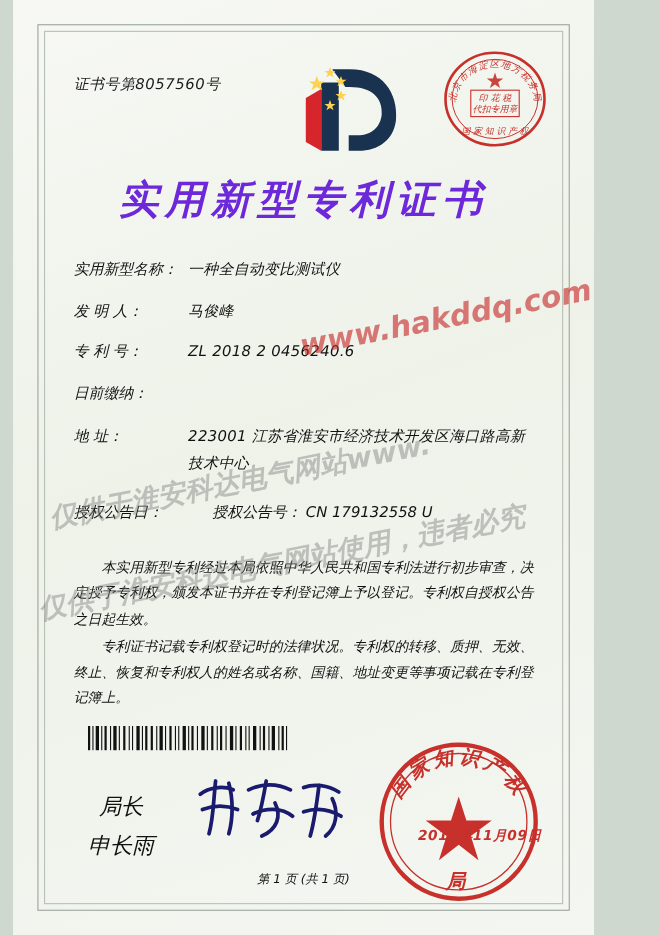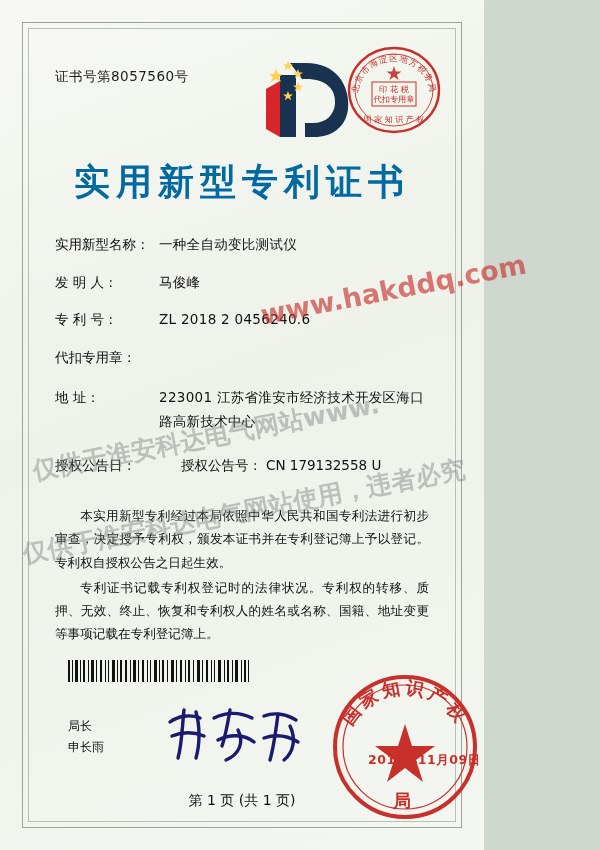--- a/index.html
+++ b/index.html
@@ -3,22 +3,23 @@
 <meta charset="utf-8">
 <style>
   html,body{margin:0;padding:0;}
   body{
     width:600px;height:850px;
     background:#cfd8cf;
     font-family:"DejaVu Sans","Liberation Sans",sans-serif;
     overflow:hidden;
   }
   .page{
-    position:absolute;left:0;top:0;width:484px;height:850px;
+    position:absolute;left:12px;top:0;width:528px;height:850px;
     background:#f3f5f0;
+    font-style:italic;
   }
   
   .paper-tint{
     position:absolute;inset:0;
     background:linear-gradient(160deg,#f7f8f4 0%,#eef2e9 45%,#f4f6f1 100%);
   }
   .border-outer{
     position:absolute;left:22px;top:22px;right:22px;bottom:22px;
     border:1.5px solid #9aa59a;
   }
@@ -32,21 +33,21 @@
     position:absolute;left:55px;top:68px;
     font-size:13.5px;color:#1b1b1b;letter-spacing:.5px;
     font-family:"DejaVu Sans","Liberation Sans",sans-serif;
   }
   .logo{
     position:absolute;left:258px;top:55px;width:96px;height:86px;
   }
   .title{
     position:absolute;left:0;right:0;top:158px;
     text-align:center;
-    font-size:36px;font-weight:bold;color:#0369a1;
+    font-size:36px;font-weight:bold;color:#6d28d9;
     letter-spacing:6px;
     font-family:"DejaVu Sans","Liberation Sans",sans-serif;
   }
 
   
   .seal-top{
     position:absolute;right:42px;top:42px;width:96px;height:96px;
   }
 
   
@@ -77,35 +78,35 @@
   .barcode{
     position:absolute;left:68px;top:660px;width:182px;height:22px;
   }
   .barcode i{
     position:absolute;top:0;bottom:0;background:#111;
   }
 
   
   .footer-label{
     position:absolute;left:68px;top:716px;
-    font-size:12px;color:#111;line-height:1.75;
+    font-size:20px;color:#111;line-height:1.75;text-align:center;
   }
   .signature{
     position:absolute;left:160px;top:700px;width:150px;height:70px;
   }
   .big-seal{
     position:absolute;left:330px;top:672px;width:150px;height:150px;
   }
   .seal-date{
     position:absolute;left:368px;top:752px;
     font-size:12.5px;color:#c7302b;font-weight:bold;letter-spacing:.5px;
   }
   .page-num{
     position:absolute;left:0;right:0;top:792px;text-align:center;
-    font-size:14px;color:#111;
+    font-size:11px;color:#111;
   }
 
   
   .wm1{
     position:absolute;left:258px;top:300px;
     font-size:27px;font-weight:bold;color:rgba(198,40,40,.62);
     transform:rotate(-11deg);transform-origin:left top;
     font-family:"DejaVu Sans","Liberation Sans",sans-serif;
     white-space:nowrap;
   }
@@ -174,21 +175,21 @@
     </div>
     <div class="frow">
       <div class="flabel">发 明 人：</div>
       <div class="fvalue">马俊峰</div>
     </div>
     <div class="frow">
       <div class="flabel">专 利 号：</div>
       <div class="fvalue">ZL 2018 2 0456240.6</div>
     </div>
     <div class="frow">
-      <div class="flabel">代扣专用章：</div>
+      <div class="flabel">日前缴纳：</div>
     </div>
     <div class="frow addr">
       <div class="flabel">地 址：</div>
       <div class="fvalue">223001  江苏省淮安市经济技术开发区海口路高新技术中心</div>
     </div>
     <div class="frow two">
       <div class="flabel">授权公告日：</div>
       <div class="pair2">
         <div class="flabel2">授权公告号：</div>
         <div>CN 179132558 U</div>

